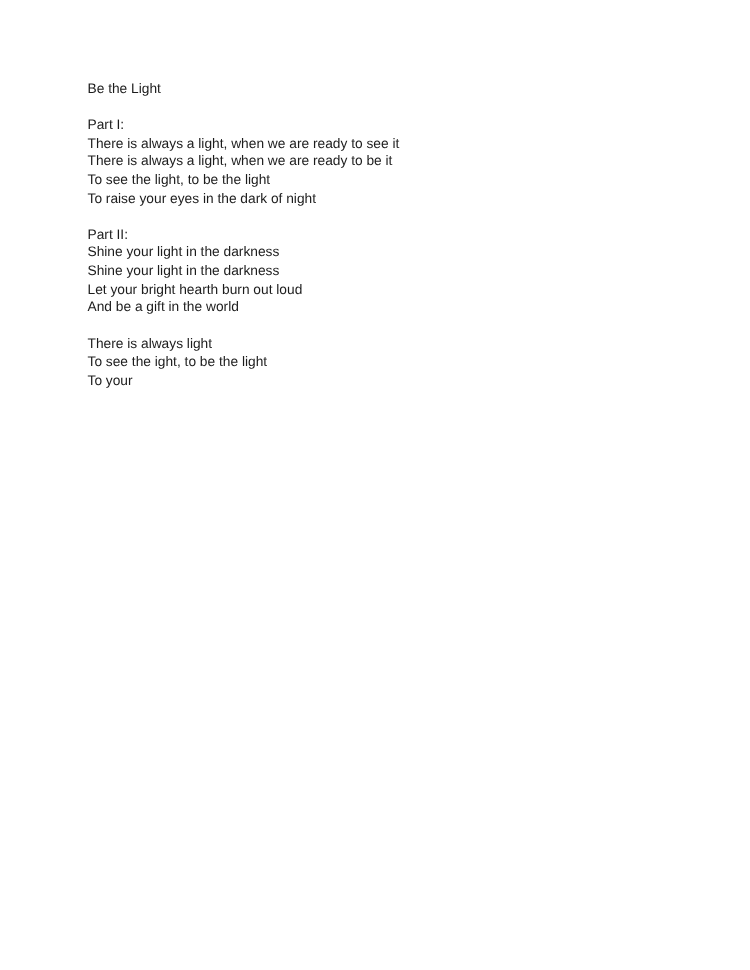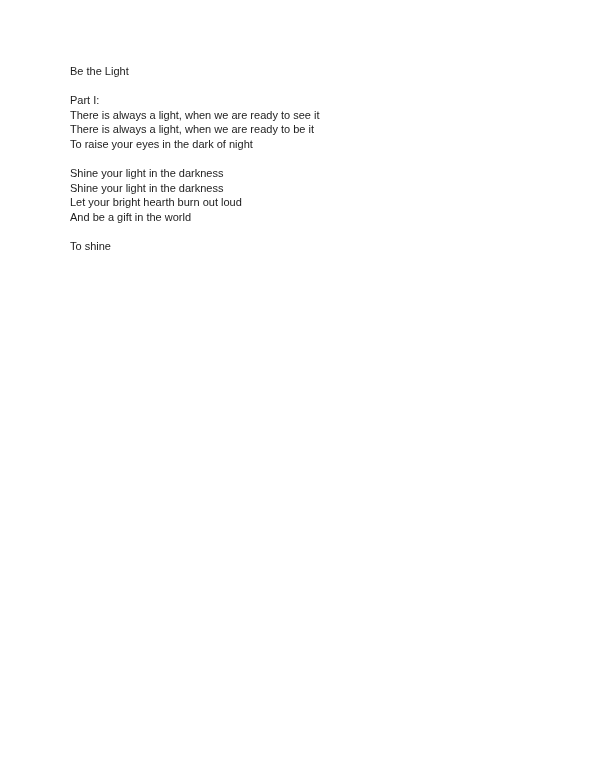--- a/index.html
+++ b/index.html
@@ -41,28 +41,32 @@
   <div class="content">
 
     <div class="stanza">
       <span class="line">Be the Light</span>
     </div>
 
     <div class="stanza">
       <span class="line">Part I:</span>
       <span class="line">There is always a light, when we are ready to see it</span>
       <span class="line">There is always a light, when we are ready to be it</span>
+      <span class="line">To see the light, to be the light</span>
       <span class="line">To raise your eyes in the dark of night</span>
     </div>
 
     <div class="stanza">
+      <span class="line">Part II:</span>
       <span class="line">Shine your light in the darkness</span>
       <span class="line">Shine your light in the darkness</span>
       <span class="line">Let your bright hearth burn out loud</span>
       <span class="line">And be a gift in the world</span>
     </div>
 
     <div class="stanza">
-      <span class="line">To shine</span>
+      <span class="line">There is always light</span>
+      <span class="line">To see the ight, to be the light</span>
+      <span class="line">To your</span>
     </div>
 
   </div>
 </div>
 
 </body></html>

